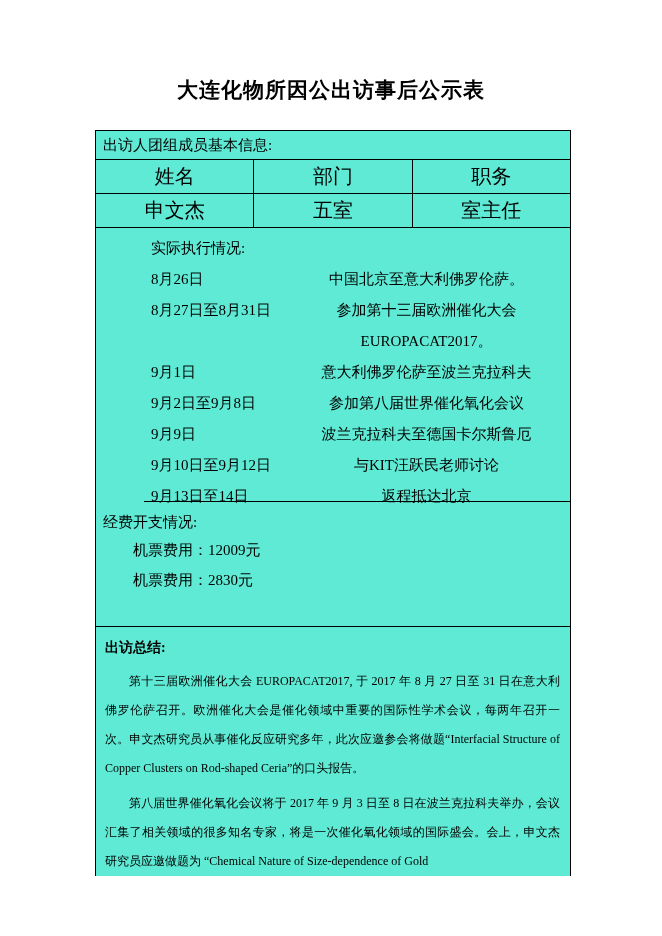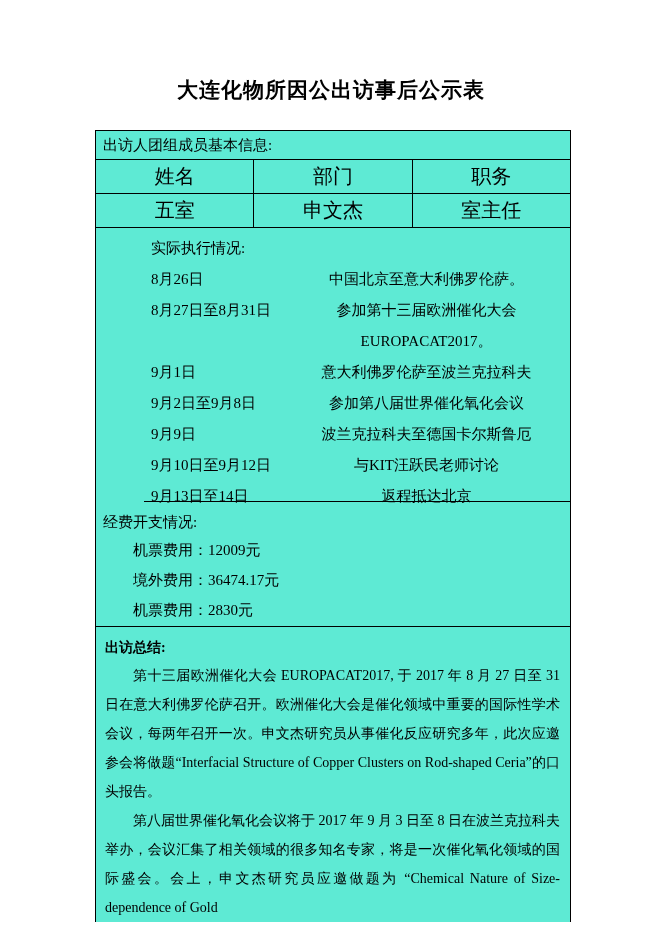--- a/index.html
+++ b/index.html
@@ -52,24 +52,25 @@
   .execution { height: 274px; margin-left: 48px; }
   .itinerary { padding-top: 3px; }
   .itin-row { display: flex; line-height: 31px; }
   .itin-date { width: 140px; flex: 0 0 140px; }
   .itin-desc { flex: 1; text-align: center; }
   .expenses { height: 125px; }
   .expense-line { line-height: 30px; padding-left: 30px; }
   .summary { border-bottom: none; min-height: 230px; padding: 7px 10px 0 9px; }
   .summary-label { font-weight: bold; font-size: 14px; line-height: 27px; }
   .summary-para {
-    font-size: 14px;
+    font-size: 12px;
     line-height: 29px;
     text-align: justify;
     text-indent: 2em;
+    margin-top: 6px;
   }
 </style>
 </head>
 <body>
 
 <div class="page">
 
   <h1 class="doc-title">大连化物所因公出访事后公示表</h1>
 
   <div class="doc-table">
@@ -78,22 +79,22 @@
       <span>出访人团组成员基本信息:</span>
     </div>
 
     <div class="row cols">
       <div class="cell">姓名</div>
       <div class="cell">部门</div>
       <div class="cell last">职务</div>
     </div>
 
     <div class="row cols">
+      <div class="cell">申文杰</div>
       <div class="cell">五室</div>
-      <div class="cell">申文杰</div>
       <div class="cell last">室主任</div>
     </div>
 
     <div class="row section execution">
       <div class="section-label">实际执行情况:</div>
       <div class="itinerary">
         <div class="itin-row">
           <span class="itin-date">8月26日</span>
           <span class="itin-desc">中国北京至意大利佛罗伦萨。</span>
         </div>
@@ -120,21 +121,20 @@
         <div class="itin-row">
           <span class="itin-date">9月13日至14日</span>
           <span class="itin-desc">返程抵达北京</span>
         </div>
       </div>
     </div>
 
     <div class="row section expenses">
       <div class="section-label">经费开支情况:</div>
       <div class="expense-line">机票费用：12009元</div>
-      <div class="expense-line">境外费用：36474.17元</div>
       <div class="expense-line">机票费用：2830元</div>
     </div>
 
     <div class="row section summary">
       <div class="summary-label">出访总结:</div>
       <p class="summary-para">第十三届欧洲催化大会 EUROPACAT2017, 于 2017 年 8 月 27 日至 31 日在意大利佛罗伦萨召开。欧洲催化大会是催化领域中重要的国际性学术会议，每两年召开一次。申文杰研究员从事催化反应研究多年，此次应邀参会将做题“Interfacial Structure of Copper Clusters on Rod-shaped Ceria”的口头报告。</p>
       <p class="summary-para">第八届世界催化氧化会议将于 2017 年 9 月 3 日至 8 日在波兰克拉科夫举办，会议汇集了相关领域的很多知名专家，将是一次催化氧化领域的国际盛会。会上，申文杰研究员应邀做题为 “Chemical Nature of Size-dependence of Gold</p>
     </div>
 
   </div>

